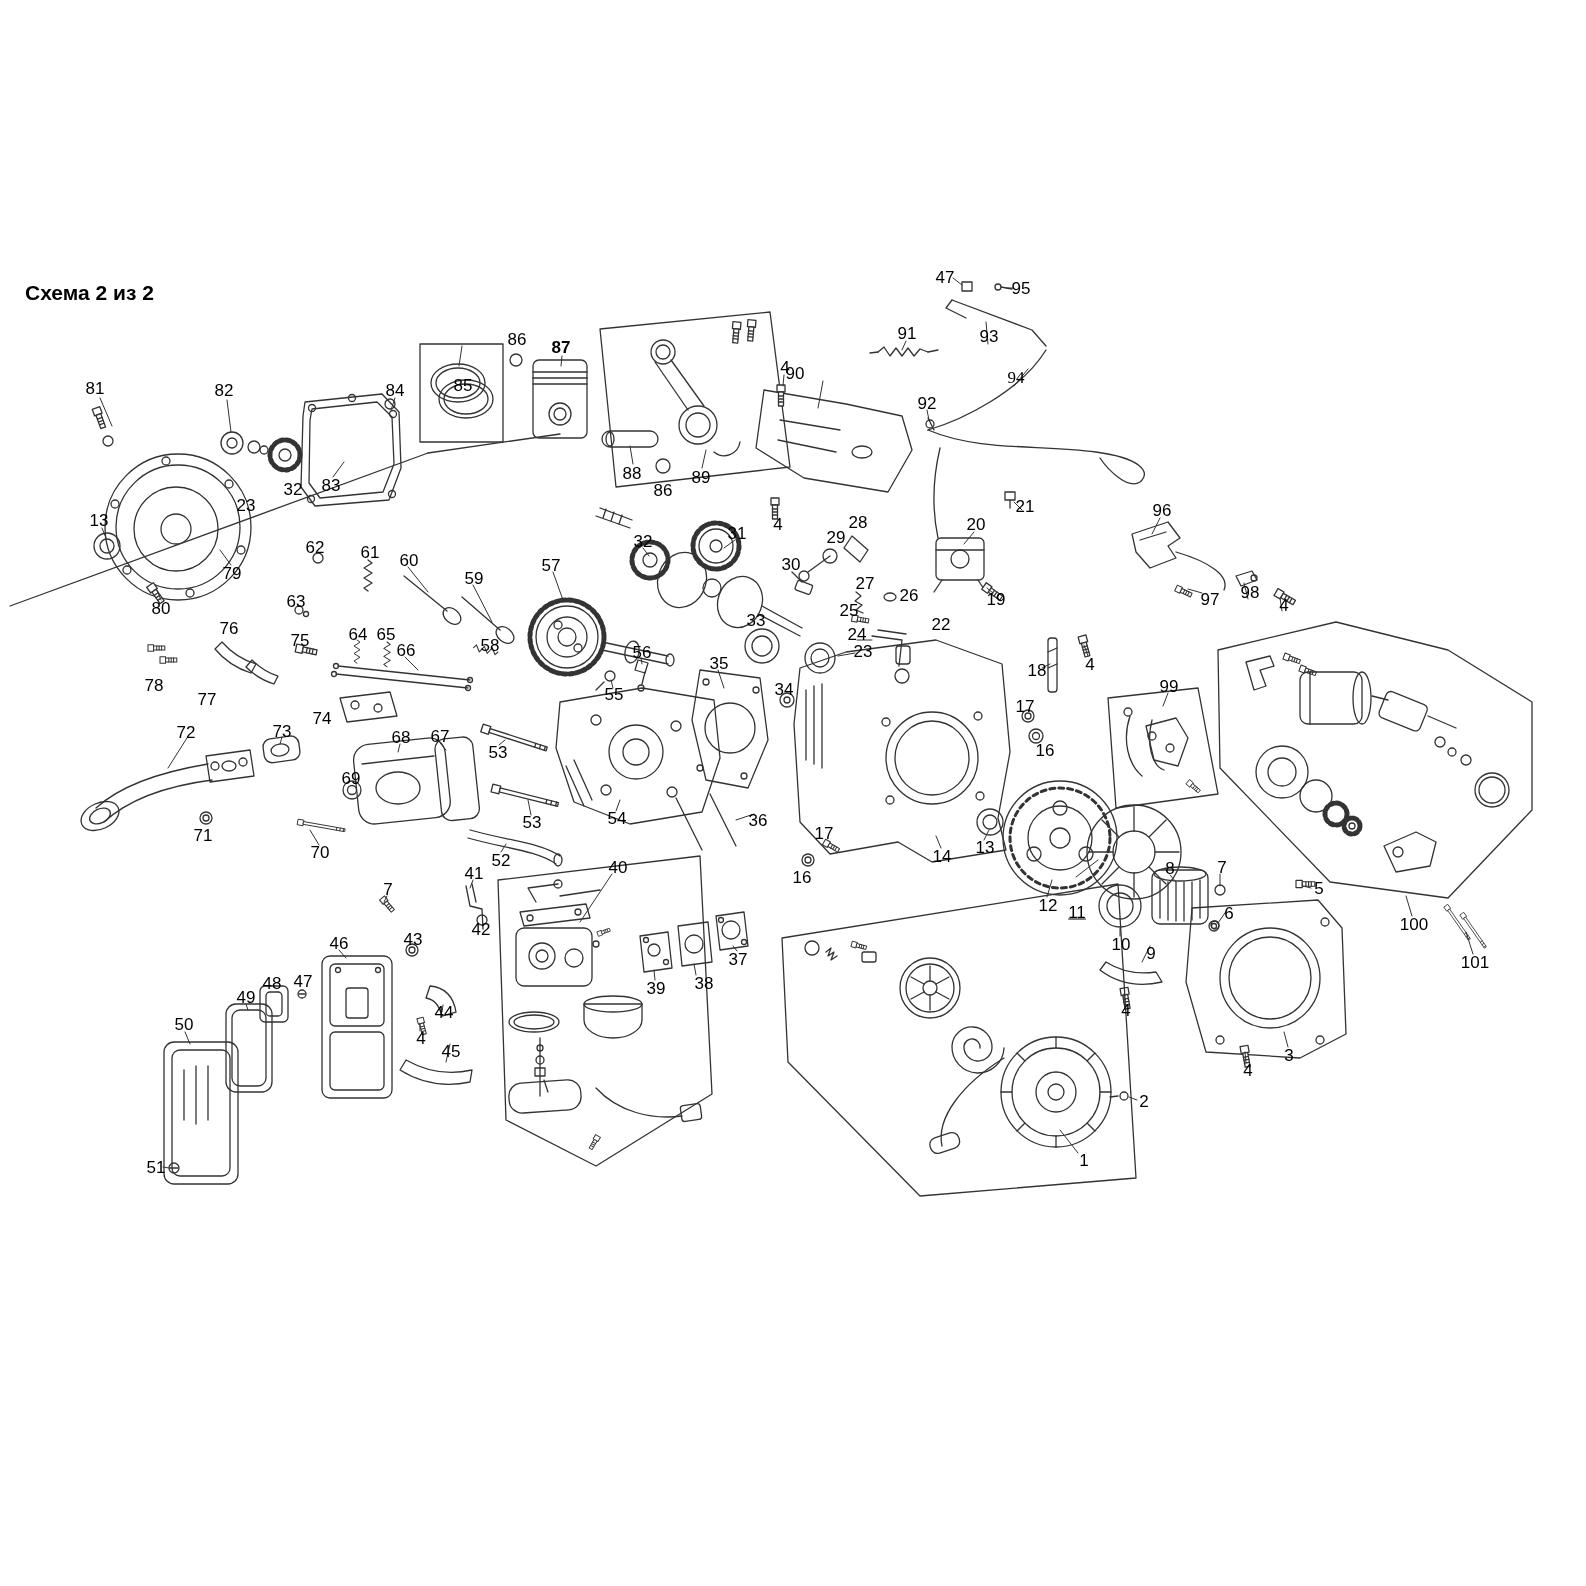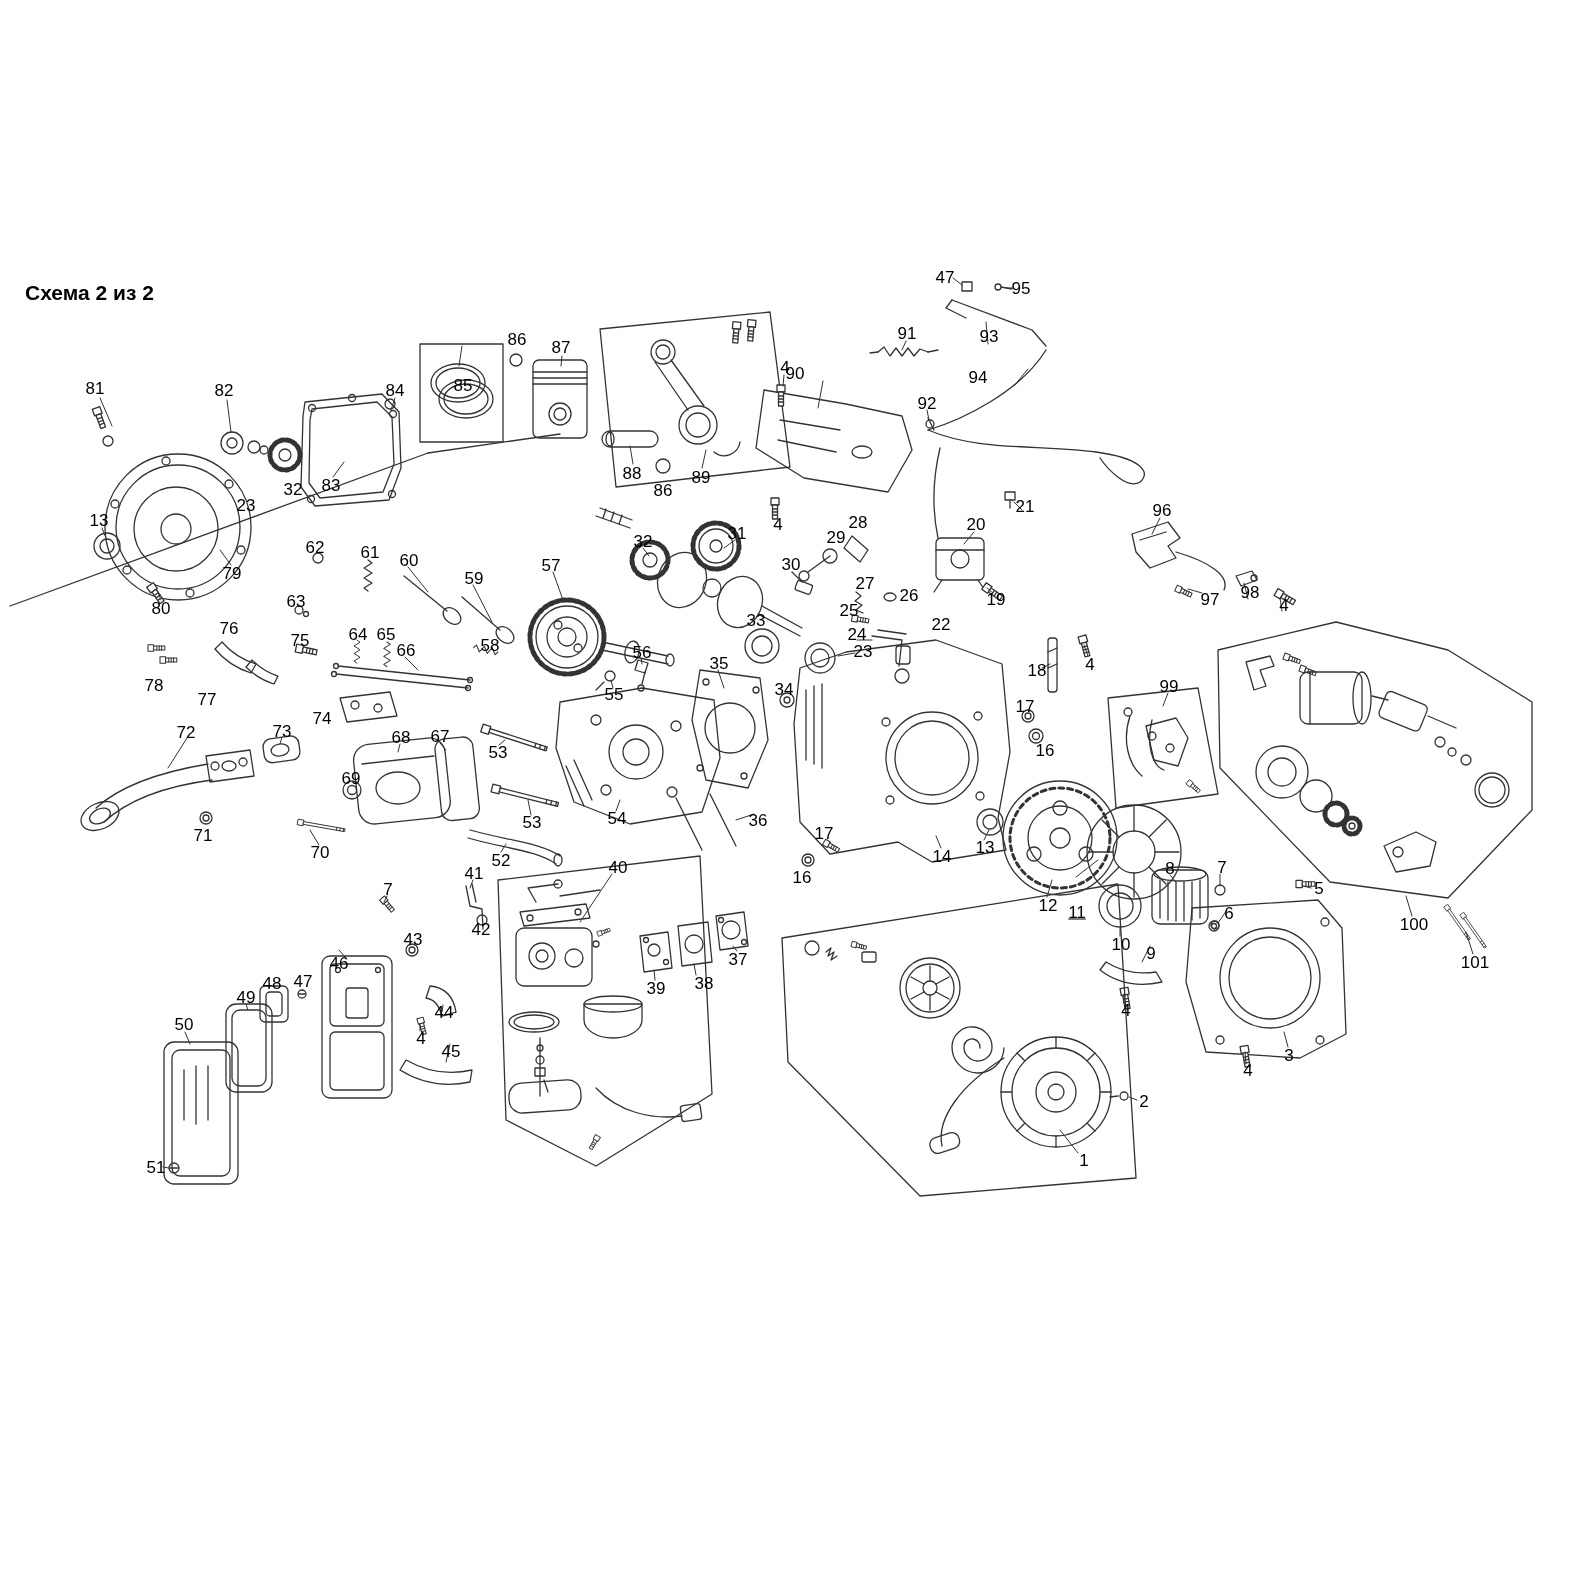--- a/index.html
+++ b/index.html
@@ -587,22 +587,22 @@
     </g>
   </svg>
 
   <div id="labels-layer">
       <span class="part-label" style="left: 945px; top: 277px;">47</span>
       <span class="part-label" style="left: 1021px; top: 288px;">95</span>
       <span class="part-label" style="left: 907px; top: 333px;">91</span>
       <span class="part-label" style="left: 989px; top: 336px;">93</span>
       <span class="part-label" style="left: 463px; top: 337px; margin-top: 48px;">85</span>
       <span class="part-label" style="left: 517px; top: 339px;">86</span>
-      <span class="part-label" style="left: 561px; top: 347px;">87</span>
-      <span class="part-label" style="left: 978px; top: 377px;">94</span>
+      <span class="part-label" style="left: 561px; top: 347px; font-weight: bold;">87</span>
+      <span class="part-label" style="left: 1016px; top: 377px; font-family: Liberation Serif, serif;">94</span>
       <span class="part-label" style="left: 785px; top: 367px;">4</span>
       <span class="part-label" style="left: 795px; top: 373px;">90</span>
       <span class="part-label" style="left: 95px; top: 388px;">81</span>
       <span class="part-label" style="left: 224px; top: 390px;">82</span>
       <span class="part-label" style="left: 395px; top: 390px;">84</span>
       <span class="part-label" style="left: 927px; top: 403px;">92</span>
       <span class="part-label" style="left: 632px; top: 473px;">88</span>
       <span class="part-label" style="left: 663px; top: 490px;">86</span>
       <span class="part-label" style="left: 701px; top: 477px;">89</span>
       <span class="part-label" style="left: 331px; top: 485px;">83</span>
@@ -675,21 +675,21 @@
       <span class="part-label" style="left: 1048px; top: 905px;">12</span>
       <span class="part-label" style="left: 1077px; top: 912px; text-decoration: underline;">11</span>
       <span class="part-label" style="left: 1170px; top: 868px;">8</span>
       <span class="part-label" style="left: 1222px; top: 867px;">7</span>
       <span class="part-label" style="left: 1319px; top: 888px;">5</span>
       <span class="part-label" style="left: 388px; top: 889px;">7</span>
       <span class="part-label" style="left: 474px; top: 873px;">41</span>
       <span class="part-label" style="left: 481px; top: 929px;">42</span>
       <span class="part-label" style="left: 1229px; top: 913px;">6</span>
       <span class="part-label" style="left: 1414px; top: 924px;">100</span>
-      <span class="part-label" style="left: 339px; top: 943px; margin-top: 20px;">46</span>
+      <span class="part-label" style="left: 339px; top: 943px;">46</span>
       <span class="part-label" style="left: 413px; top: 939px;">43</span>
       <span class="part-label" style="left: 1121px; top: 944px;">10</span>
       <span class="part-label" style="left: 1151px; top: 953px;">9</span>
       <span class="part-label" style="left: 1475px; top: 962px;">101</span>
       <span class="part-label" style="left: 272px; top: 983px;">48</span>
       <span class="part-label" style="left: 303px; top: 981px;">47</span>
       <span class="part-label" style="left: 246px; top: 997px;">49</span>
       <span class="part-label" style="left: 444px; top: 1012px;">44</span>
       <span class="part-label" style="left: 656px; top: 988px;">39</span>
       <span class="part-label" style="left: 704px; top: 983px;">38</span>

